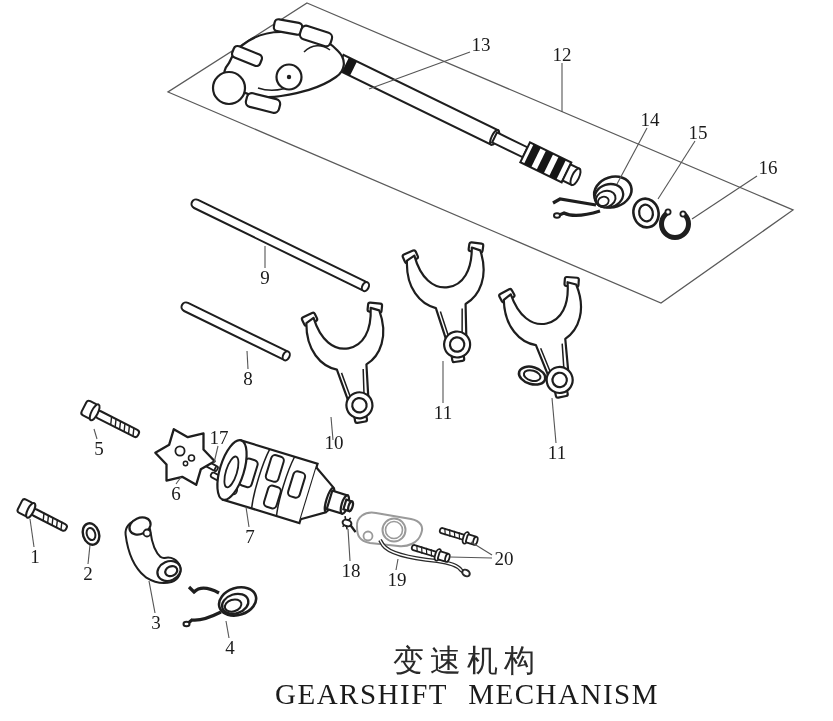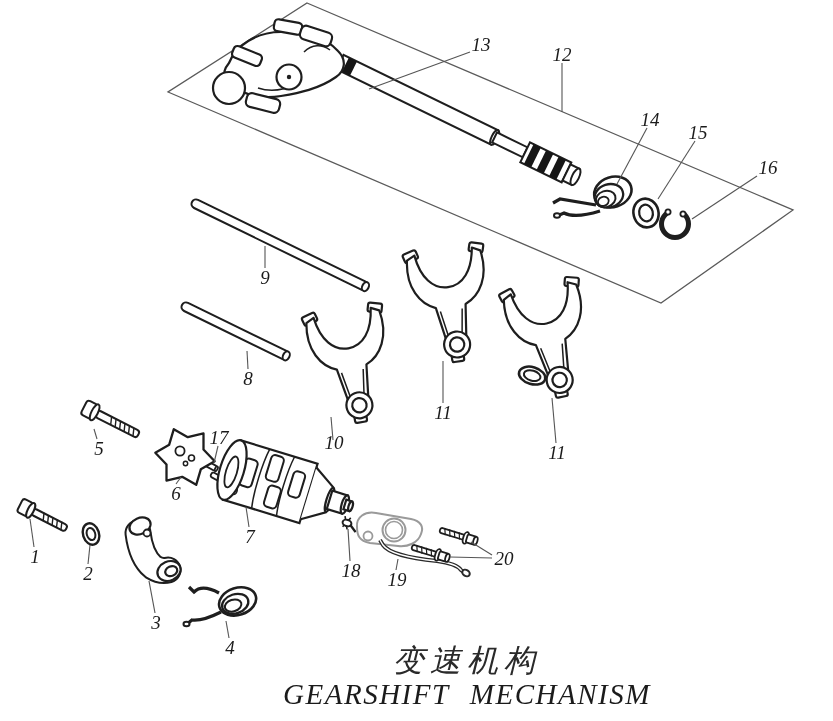--- a/index.html
+++ b/index.html
@@ -2,21 +2,20 @@
 <html><head>
 <meta charset="utf-8">
 <style>
   html,body{margin:0;padding:0;background:#ffffff;}
   .stage{
     position:relative;
     width:833px;height:721px;
     background:#ffffff;
     font-family:"Liberation Serif", serif;
     overflow:hidden;
-    font-style:italic;
   }
   svg{position:absolute;left:0;top:0;}
   .callout{
     font-family:"Liberation Serif", serif;
     font-size:19px;
     fill:#1b1b1b;
   }
   .title-cn{
     font-family:"Liberation Serif", serif;
     font-size:31px;

